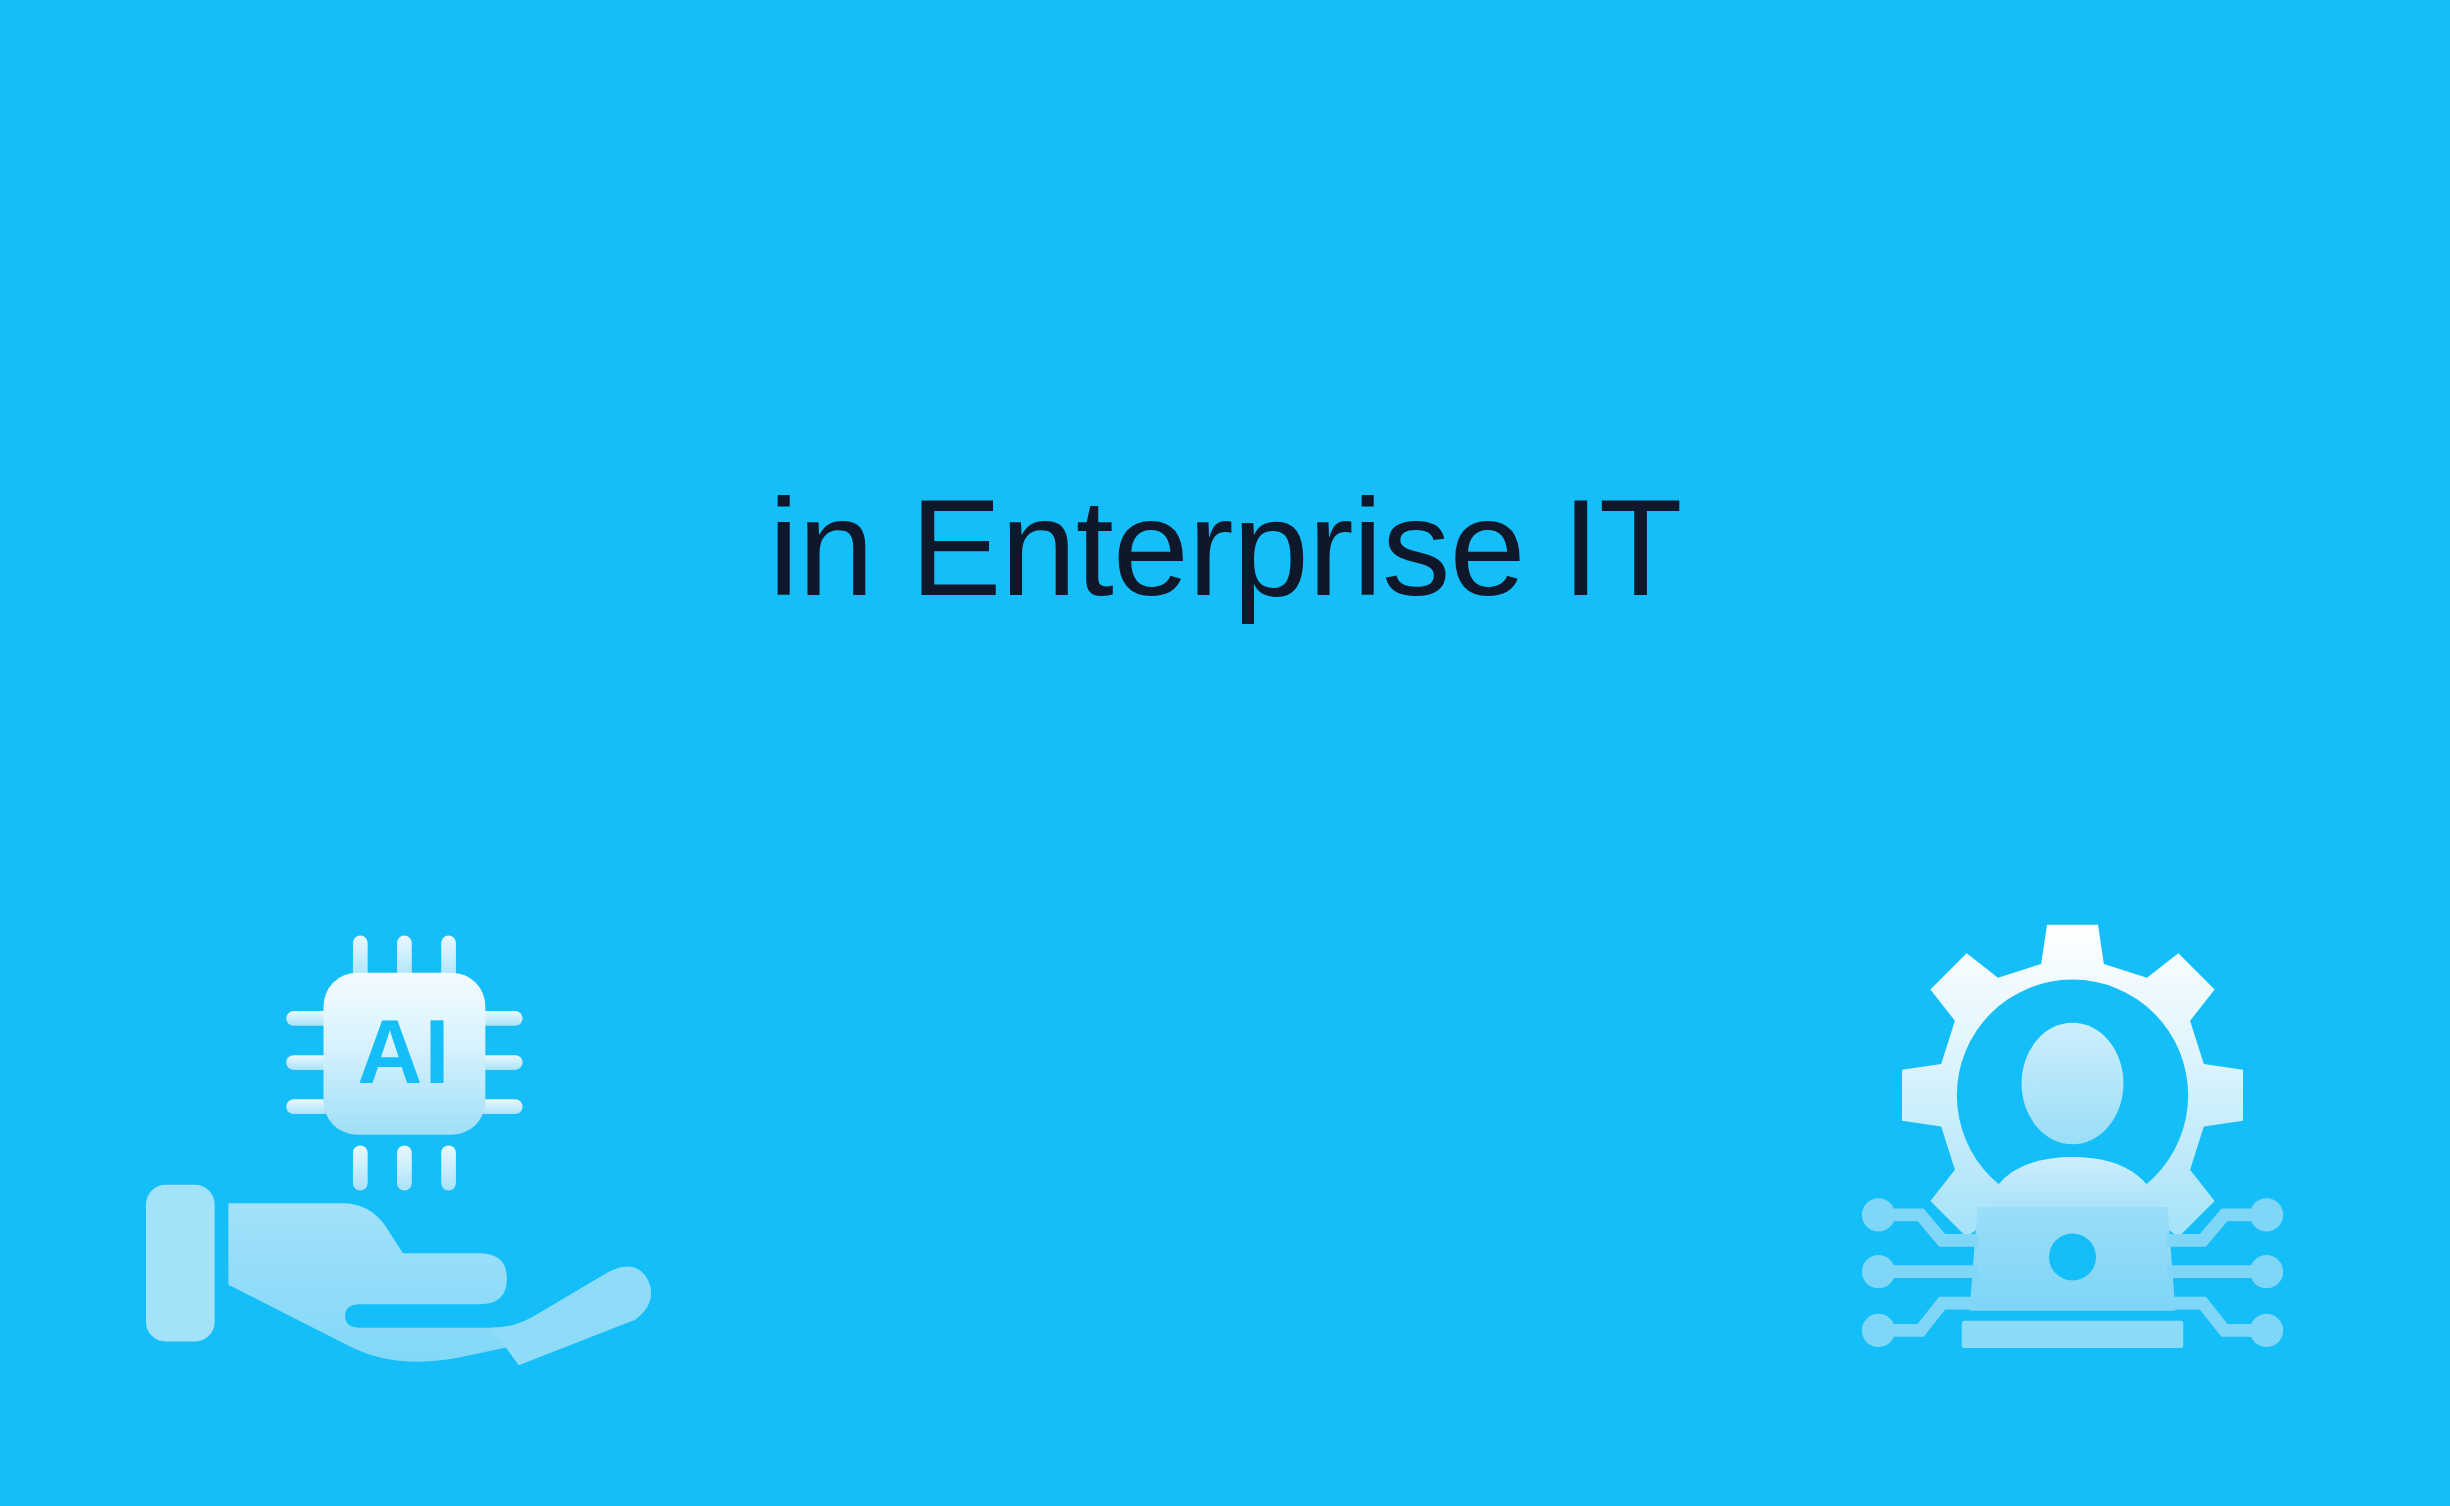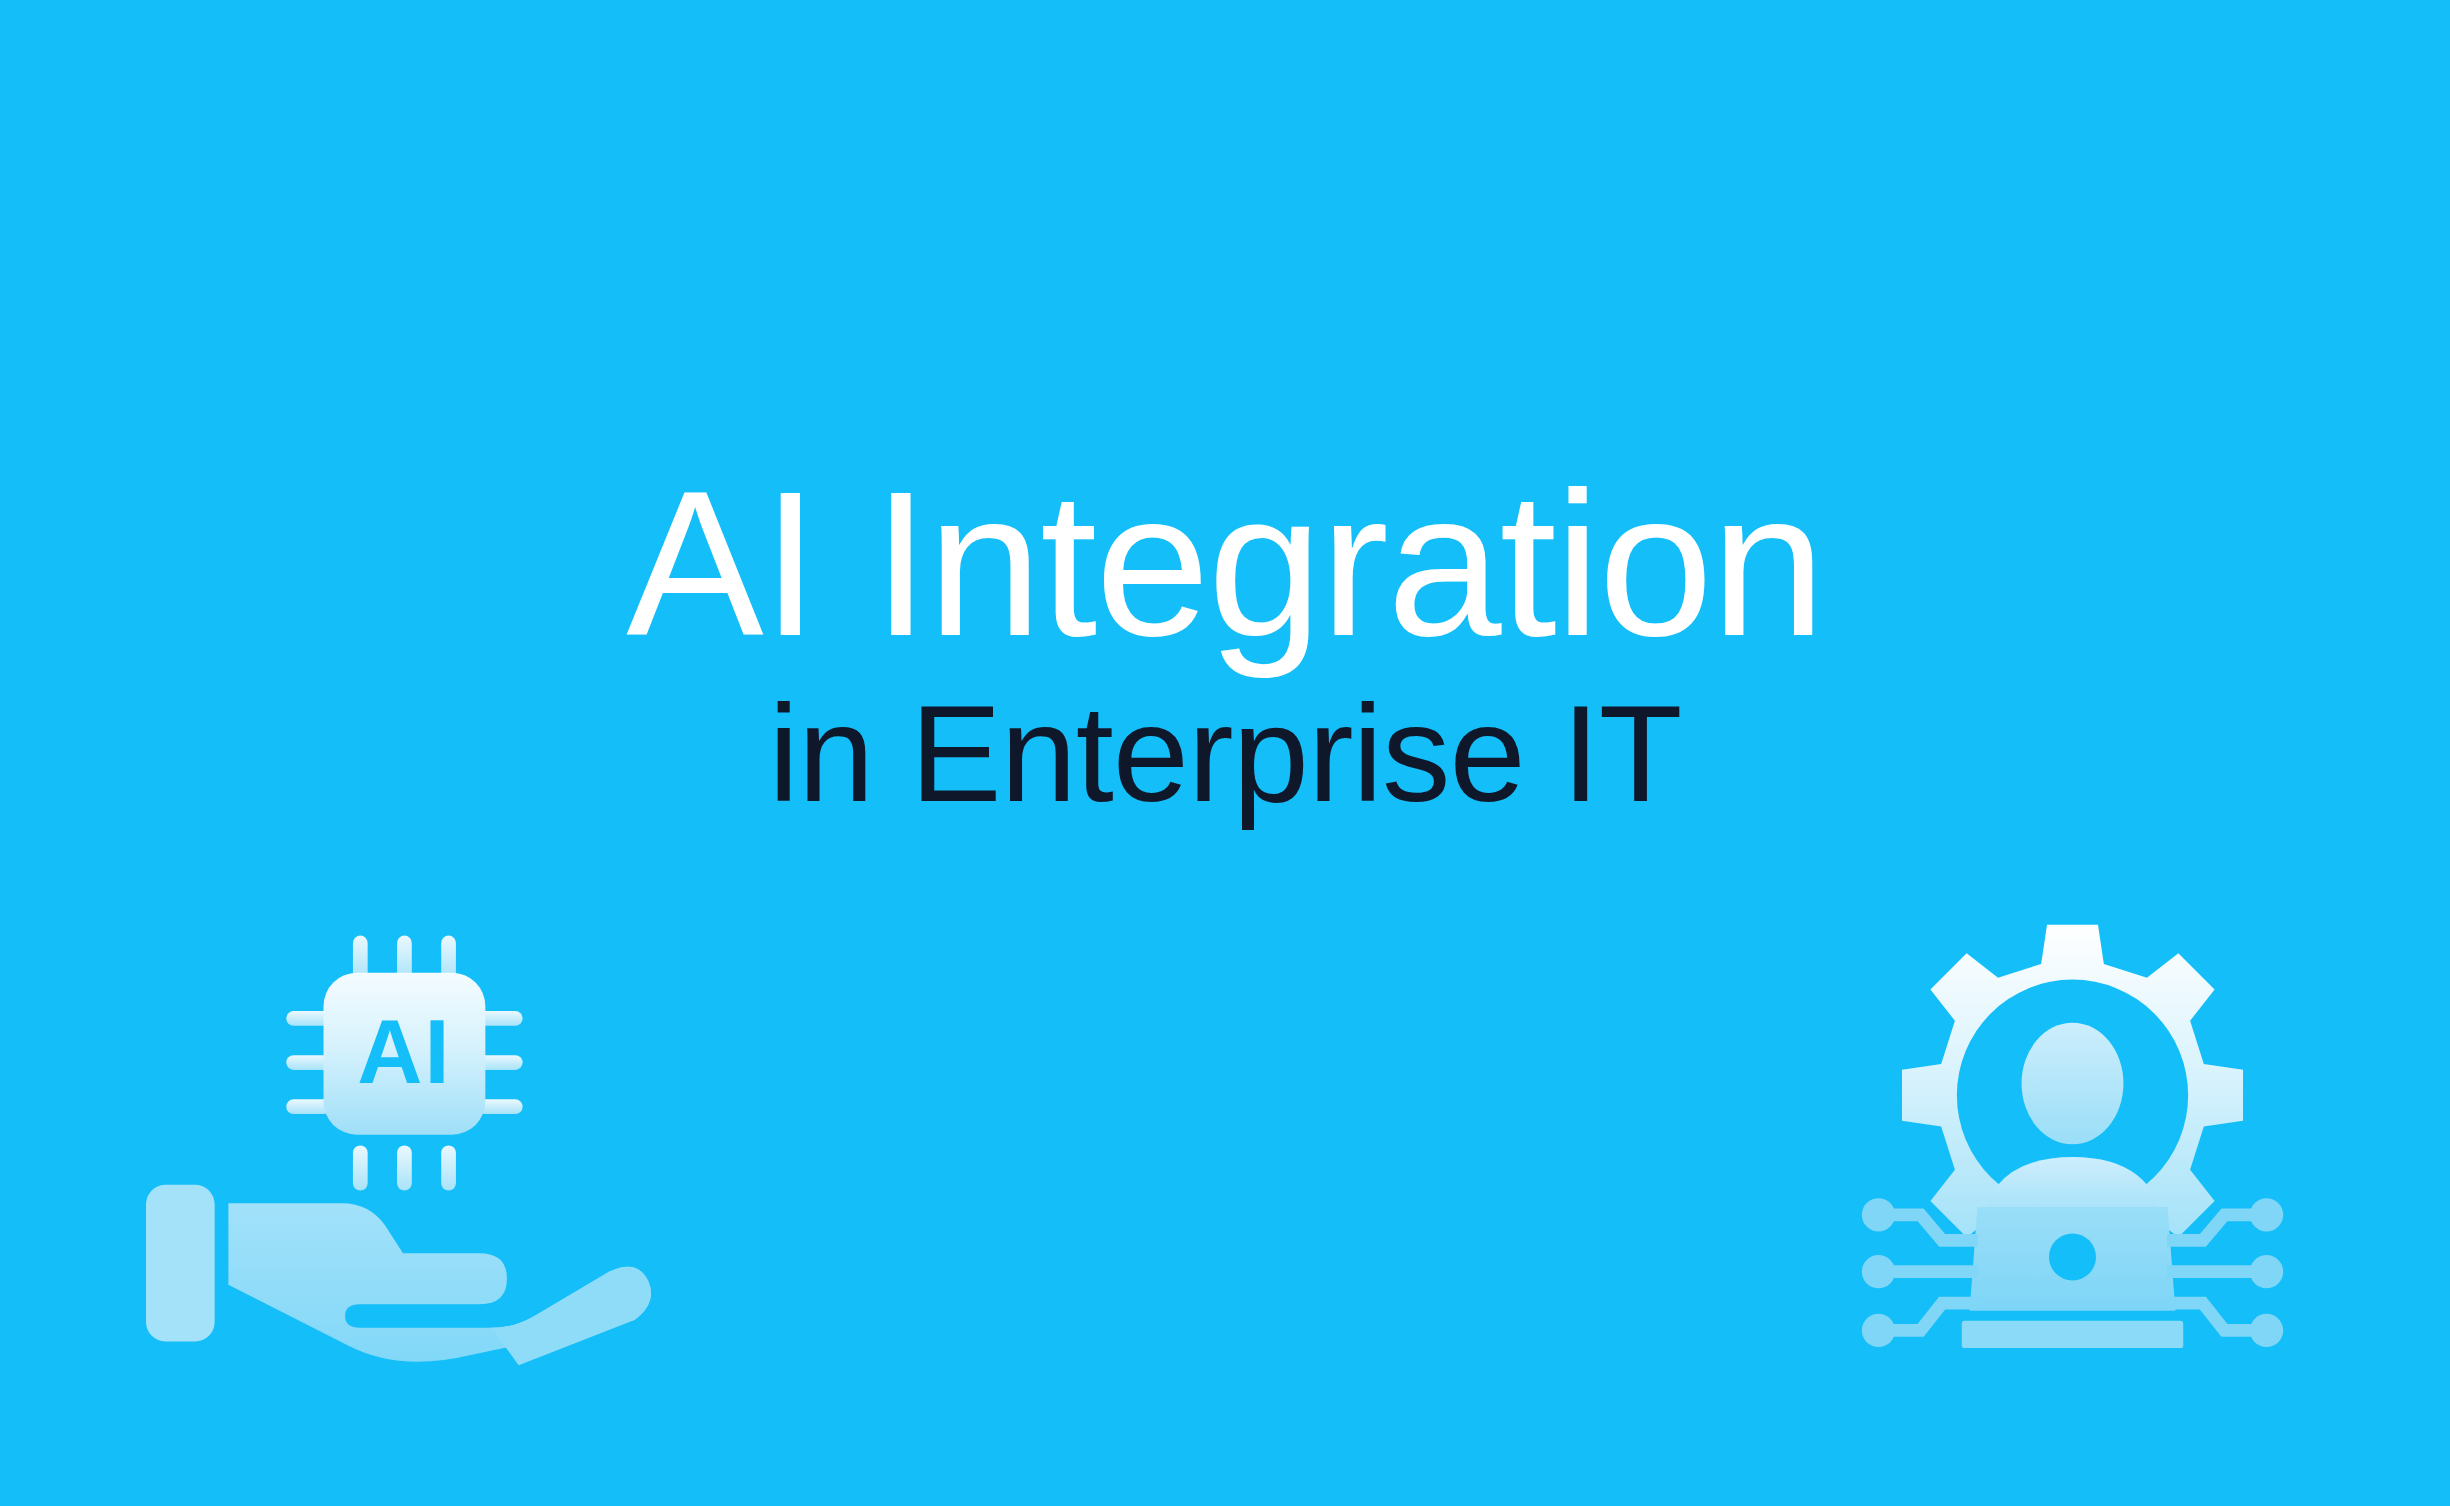--- a/index.html
+++ b/index.html
@@ -75,21 +75,20 @@
     width: 100%;
     height: 100%;
   }
 </style>
 </head>
 <body>
 
 <div id="slide" style="background: rgb(20, 190, 248);">
 
   <div class="title-block">
-    <h1 class="slide-title" style="color: rgb(255, 255, 255);">AI Integration</h1>
     <h2 class="slide-subtitle" style="color: #0f172a;">in Enterprise IT</h2>
   </div>
 
   <div class="icon-left">
     <svg viewBox="0 0 520 470" xmlns="http://www.w3.org/2000/svg" aria-hidden="true">
       <defs>
         <linearGradient id="chipGrad" x1="0" y1="0" x2="0" y2="1">
           <stop offset="0%" stop-color="#f4fcff"></stop>
           <stop offset="45%" stop-color="#d7f2fd"></stop>
           <stop offset="100%" stop-color="#9fdff8"></stop>

